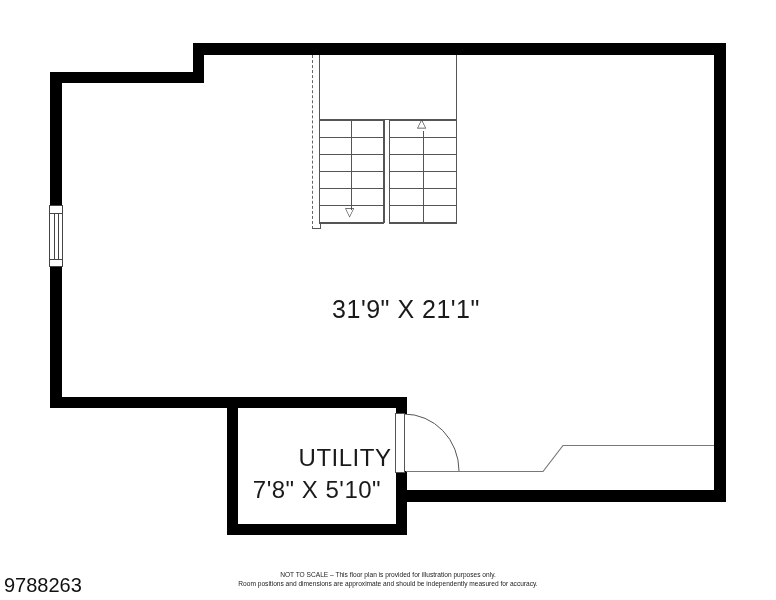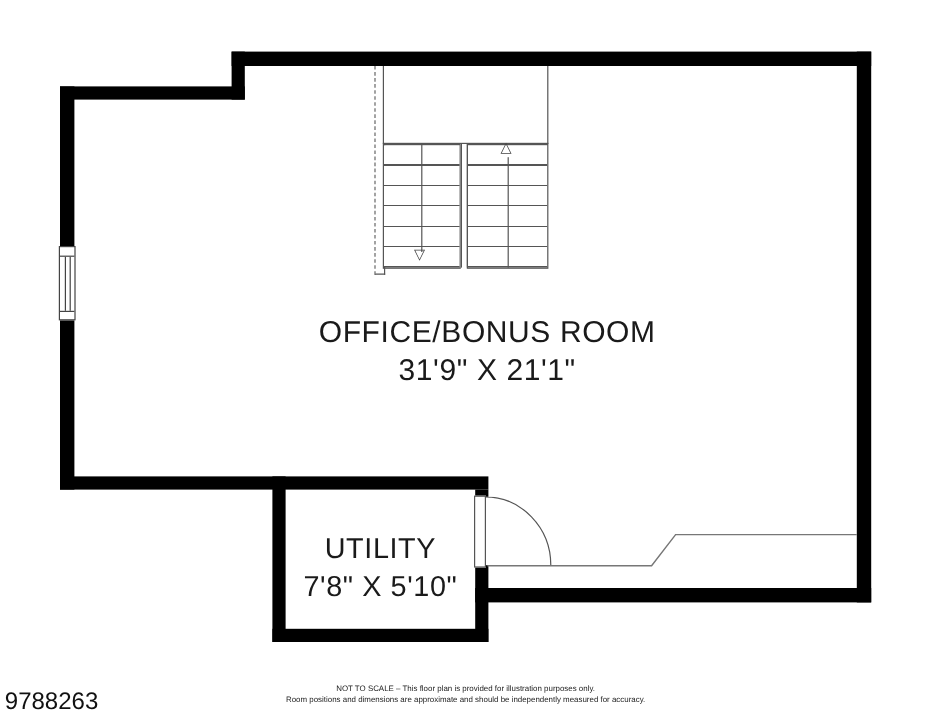--- a/index.html
+++ b/index.html
@@ -84,23 +84,22 @@
 
   <div class="door-leaf"></div>
   <svg class="overlay-svg" style="left:404px;top:414px;" width="56" height="58" viewBox="0 0 56 58">
     <path d="M0,0 A55,57 0 0 1 55,57" fill="none" stroke="#555" stroke-width="1"></path>
   </svg>
 
   <svg class="overlay-svg" style="left:406px;top:444px;" width="309" height="29" viewBox="0 0 309 29">
     <polyline points="0,27.5 137,27.5 157,1.5 308,1.5" fill="none" stroke="#777" stroke-width="1.2"></polyline>
   </svg>
 
-  <div class="label room-title" style="left:206px;top:263px;width:400px;">OFFICE/BONUS ROOM</div>
   <div class="label room-dims" style="left:206px;top:295px;width:400px;">31'9" X 21'1"</div>
-  <div class="label utility-title" style="left:238px;top:444px;width:158px;">UTILITY</div>
+  <div class="label utility-title" style="left:238px;top:444px;width:158px;padding-left:28px;">UTILITY</div>
   <div class="label utility-dims" style="left:228px;top:476px;width:178px;">7'8" X 5'10"</div>
 
   <div class="listing-id">9788263</div>
   <div class="disclaimer">
     <div>NOT TO SCALE – This floor plan is provided for illustration purposes only.</div>
     <div>Room positions and dimensions are approximate and should be independently measured for accuracy.</div>
   </div>
 
 </div>
 

